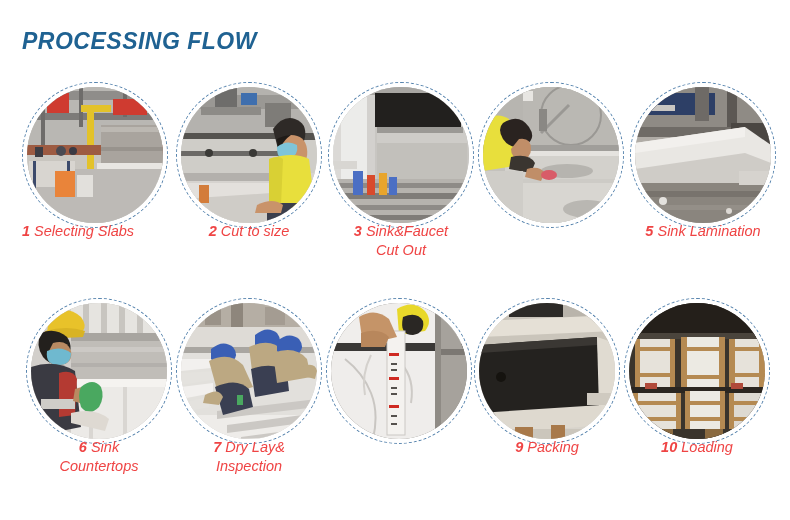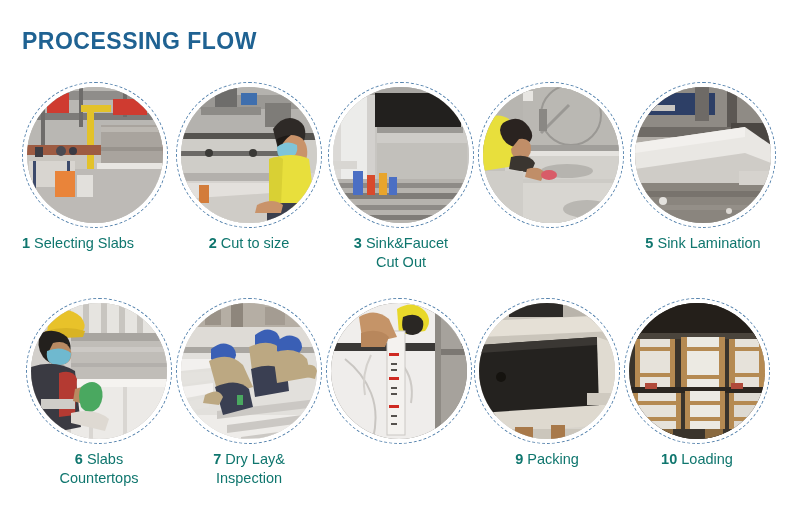--- a/index.html
+++ b/index.html
@@ -4,21 +4,21 @@
 <style>
   html,body{margin:0;padding:0;}
   body{
     width:790px;height:520px;
     background:#ffffff;
     font-family:"Liberation Sans", sans-serif;
     color:#333;
     overflow:hidden;
     position:relative;
   }
-  #page{position:relative;width:790px;height:412px;}
+  #page{position:relative;width:790px;height:412px;font-style:italic;}
 
   .title{
     position:absolute;left:22px;top:28px;
     font-size:23px;font-weight:bold;letter-spacing:0.5px;
     color:#1f6292;
     font-family:"Liberation Sans", sans-serif;
   }
 
   .row{position:absolute;left:0;width:790px;}
   .row1{top:82px;}
@@ -40,27 +40,27 @@
     position:absolute;left:5px;top:5px;
     width:136px;height:136px;
     border-radius:50%;
     overflow:hidden;
     background:#cfcfcf;
   }
   .photo svg{display:block;width:136px;height:136px;}
 
   .caption{
     position:absolute;
-    top:152px;
+    top:140px;
     width:170px;
     left:-12px;
     text-align:center;
     font-size:14.5px;
     line-height:19px;
-    color:#0f766e;
+    color:#ef4444;
     font-family:"Liberation Sans", sans-serif;
   }
   .caption .num{font-weight:bold;}
   .cap-left{text-align:left;left:0px;width:190px;}
 </style>
 </head>
 <body>
 
 <div id="page">
 
@@ -283,21 +283,21 @@
             <path d="M44 86 q16 -6 24 6 l-6 12 l-20 -6z" fill="#b98a62"></path>
             <path d="M50 84 q12 -10 20 0 q4 10 -2 20 q-10 10 -18 0 q-4 -12 0 -20z" fill="#4aa860"></path>
             <path d="M40 110 q24 -6 38 6 l-4 12 l-34 -8z" fill="#ded9d2"></path>
           </svg>
         </div>
         <div class="dashring"></div>
       </div>
       <div class="caption">
         <div>
           <span class="num">6</span>
-          <span>Slabs</span>
+          <span>Sink</span>
         </div>
         <div>Countertops</div>
       </div>
     </div>
 
     <div class="step" style="left:176px;">
       <div class="circle-wrap">
         <div class="photo">
           <svg viewBox="0 0 136 136" preserveAspectRatio="none">
             <rect width="136" height="136" fill="#e2e0dc"></rect>

